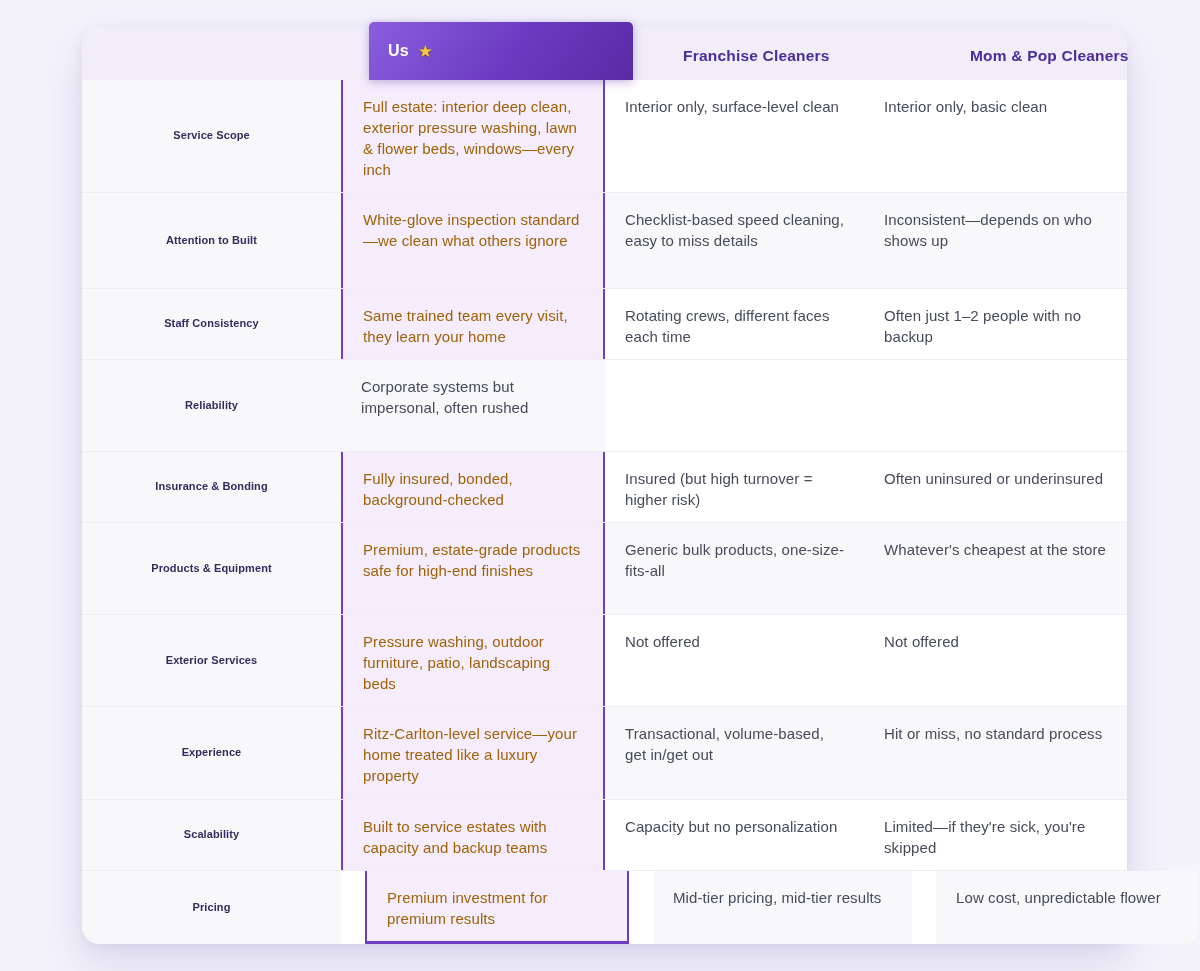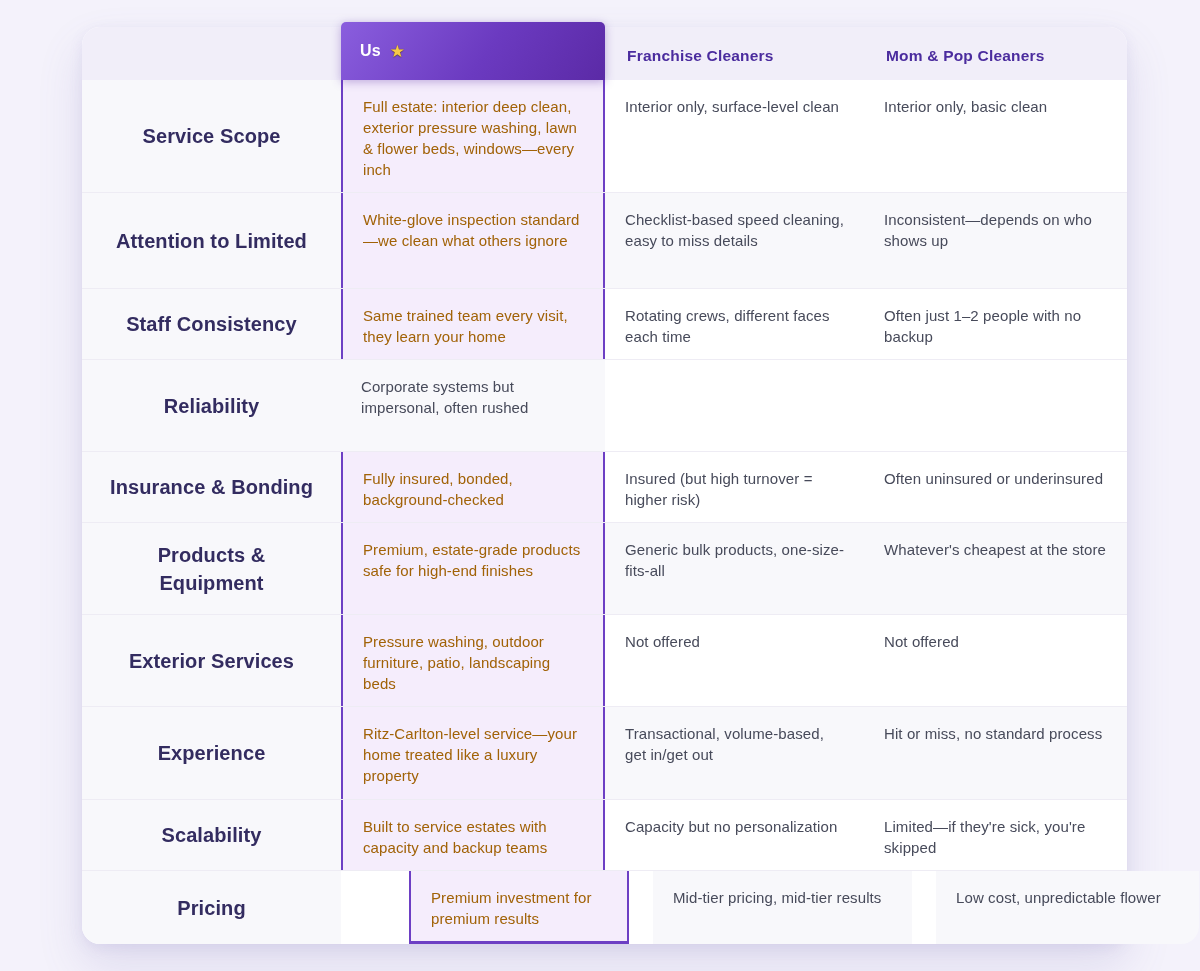--- a/index.html
+++ b/index.html
@@ -16,20 +16,21 @@
     background: #ffffff;
     border-radius: 18px;
     box-shadow: 0 22px 45px rgba(109, 99, 172, 0.16), 0 4px 14px rgba(109, 99, 172, 0.10);
   }
   .thead {
     display: grid;
     grid-template-columns: 259px 264px 259px 263px;
     height: 53px;
     background: #f1eef9;
     border-radius: 18px 18px 0 0;
+    gap: 28px;
   }
   .hcell {
     display: flex; align-items: center;
     font-weight: bold;
     font-size: 15.5px;
     color: var(--color-header_text, #4b2c9e);
     letter-spacing: 0.2px;
   }
   .f-h, .m-h { padding-left: 22px; }
   .us-h {
@@ -69,35 +70,35 @@
     padding: 16px 18px 12px 20px;
     font-size: 15px;
     line-height: 1.40;
     color: #474a5a;
     letter-spacing: 0.1px;
   }
   .c-label {
     display: flex; align-items: center; justify-content: center;
     text-align: center;
     font-weight: bold;
-    font-size: 20px;
+    font-size: 11px;
     color: #332c60;
     background: #f8f8fb;
     padding: 10px 26px;
   }
   .c-us {
     background: var(--color-us_column_bg, #f5edfc);
     border-left: 2.5px solid var(--color-accent, #6d3fc4);
     border-right: 2.5px solid var(--color-accent, #6d3fc4);
     color: #a16207;
     padding-right: 22px;
   }
   .tbody .trow:nth-child(even) .c-fr,
   .tbody .trow:nth-child(even) .c-mp { background: #f8f8fb; }
-  .tbody .trow:last-child .c-us { border-bottom: 3px solid var(--color-accent, #6d3fc4); margin-left: 44px; }
+  .tbody .trow:last-child .c-us { border-bottom: 3px solid var(--color-accent, #6d3fc4); }
   .tbody .trow:last-child .c-label { border-radius: 0 0 0 18px; }
   .tbody .trow:last-child .c-mp { border-radius: 0 0 18px 0; }
 </style>
 </head>
 <body>
 
 <div class="card">
   <div class="thead">
     <div class="hcell label-h"></div>
     <div class="hcell us-h">
@@ -109,21 +110,21 @@
   </div>
   <div class="tbody" id="tbody">
   <div class="trow">
     <div class="cell c-label">Service Scope</div>
     <div class="cell c-us">Full estate: interior deep clean, exterior pressure washing, lawn &amp; flower beds, windows—every inch</div>
     <div class="cell c-fr">Interior only, surface-level clean</div>
     <div class="cell c-mp">Interior only, basic clean</div>
   </div>
 
   <div class="trow">
-    <div class="cell c-label">Attention to Limited</div>
+    <div class="cell c-label">Attention to Built</div>
     <div class="cell c-us">White-glove inspection standard—we clean what others ignore</div>
     <div class="cell c-fr">Checklist-based speed cleaning, easy to miss details</div>
     <div class="cell c-mp">Inconsistent—depends on who shows up</div>
   </div>
 
   <div class="trow">
     <div class="cell c-label">Staff Consistency</div>
     <div class="cell c-us">Same trained team every visit, they learn your home</div>
     <div class="cell c-fr">Rotating crews, different faces each time</div>
     <div class="cell c-mp">Often just 1–2 people with no backup</div>

